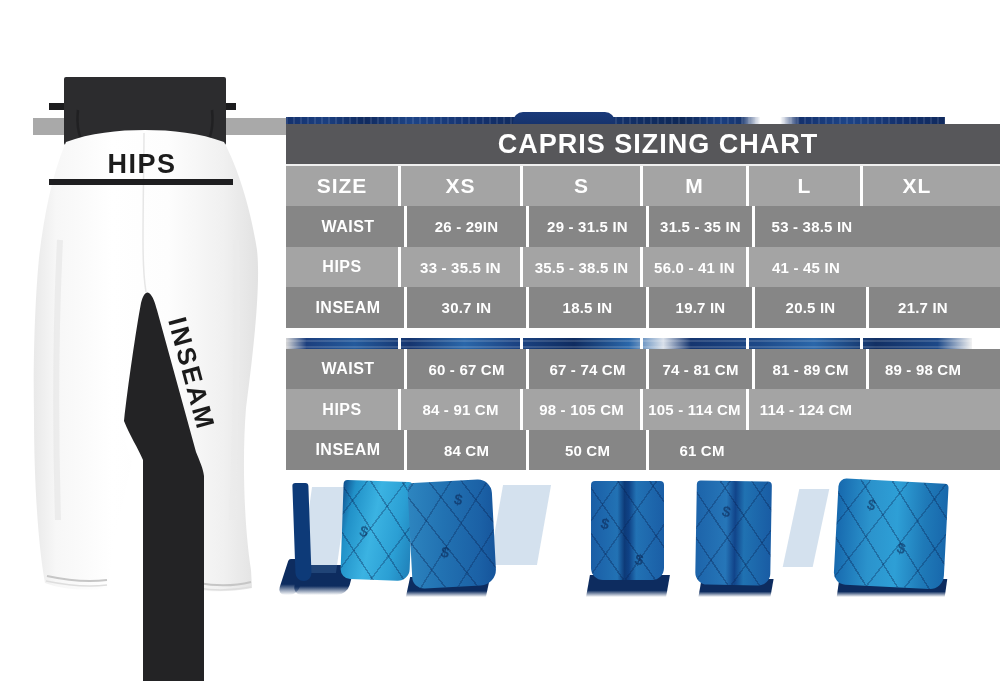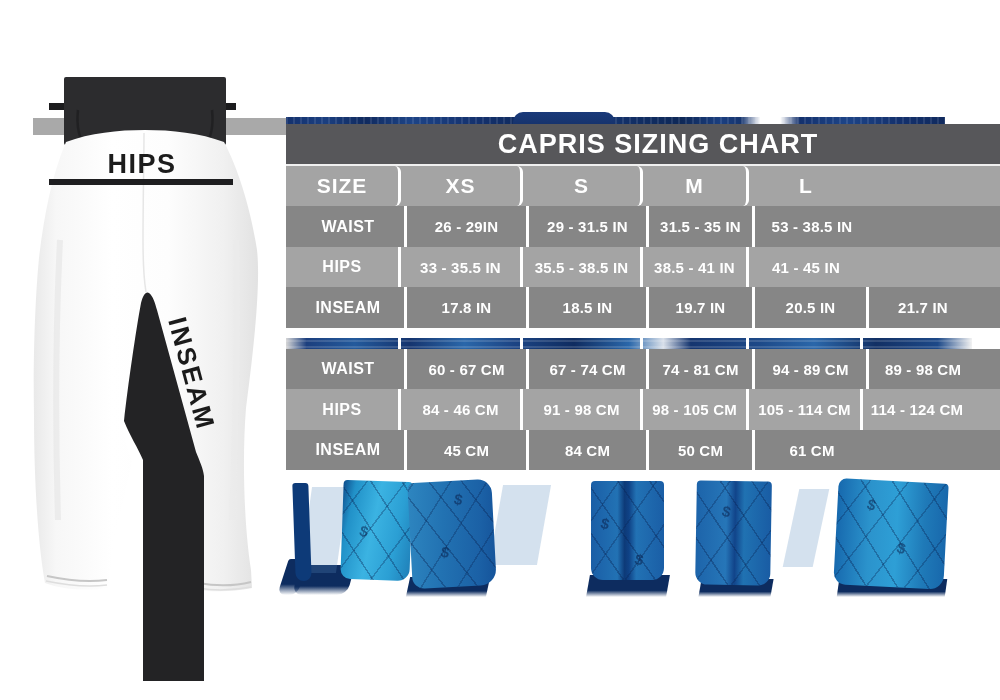--- a/index.html
+++ b/index.html
@@ -41,21 +41,21 @@
     display:flex;align-items:center;justify-content:center;color:#ffffff;
     font-size:27px;font-weight:bold;letter-spacing:1px;}
   .trow{display:grid;grid-template-columns:115px 122px 120px 106px 114px 108px;}
   .trow .cell{display:flex;align-items:center;justify-content:center;color:#ffffff;
     box-sizing:border-box;overflow:hidden;white-space:nowrap;}
   .trow .cell:not(:last-child){border-right:3px solid #ffffff;}
   .row-light{background:#a4a4a4;}
   .row-dark{background:#868686;padding-left:6px;}
   .row-gap{background:transparent;}
   .h40{height:40px;} .h41{height:41px;} .h21{height:21px;}
-  .header-cell{font-size:21px;font-weight:bold;letter-spacing:1px;border-radius:6px;}
+  .header-cell{font-size:21px;font-weight:bold;letter-spacing:1px;}
   .label-cell{font-size:16px;font-weight:bold;letter-spacing:0.5px;}
   .value-cell{font-size:15px;font-weight:bold;letter-spacing:0.2px;}
 </style>
 </head>
 <body>
 
 <div class="canvas">
 
   <div class="photo-top">
     <div class="bump"></div>
@@ -157,76 +157,75 @@
 
   <div class="sizing-table">
     <div class="title-bar">CAPRIS SIZING CHART</div>
 
     <div class="trow row-light h40">
       <div class="cell header-cell">SIZE</div>
       <div class="cell header-cell">XS</div>
       <div class="cell header-cell">S</div>
       <div class="cell header-cell">M</div>
       <div class="cell header-cell">L</div>
+      <div class="cell header-cell">XL</div>
     </div>
 
     <div class="trow row-dark h41">
       <div class="cell label-cell">WAIST</div>
       <div class="cell value-cell">26 - 29IN</div>
       <div class="cell value-cell">29 - 31.5 IN</div>
       <div class="cell value-cell">31.5 - 35 IN</div>
       <div class="cell value-cell">53 - 38.5 IN</div>
     </div>
 
     <div class="trow row-light h40">
       <div class="cell label-cell">HIPS</div>
       <div class="cell value-cell">33 - 35.5 IN</div>
       <div class="cell value-cell">35.5 - 38.5 IN</div>
-      <div class="cell value-cell">38.5 - 41 IN</div>
+      <div class="cell value-cell">56.0 - 41 IN</div>
       <div class="cell value-cell">41 - 45 IN</div>
     </div>
 
     <div class="trow row-dark h41">
       <div class="cell label-cell">INSEAM</div>
-      <div class="cell value-cell">17.8 IN</div>
+      <div class="cell value-cell">30.7 IN</div>
       <div class="cell value-cell">18.5 IN</div>
       <div class="cell value-cell">19.7 IN</div>
       <div class="cell value-cell">20.5 IN</div>
       <div class="cell value-cell">21.7 IN</div>
     </div>
 
     <div class="trow row-gap h21">
       <div class="cell"></div>
       <div class="cell"></div>
       <div class="cell"></div>
       <div class="cell"></div>
       <div class="cell"></div>
       <div class="cell"></div>
     </div>
 
     <div class="trow row-dark h40">
       <div class="cell label-cell">WAIST</div>
       <div class="cell value-cell">60 - 67 CM</div>
       <div class="cell value-cell">67 - 74 CM</div>
       <div class="cell value-cell">74 - 81 CM</div>
-      <div class="cell value-cell">94 - 89 CM</div>
+      <div class="cell value-cell">81 - 89 CM</div>
       <div class="cell value-cell">89 - 98 CM</div>
     </div>
 
     <div class="trow row-light h41">
       <div class="cell label-cell">HIPS</div>
-      <div class="cell value-cell">84 - 46 CM</div>
-      <div class="cell value-cell">91 - 98 CM</div>
+      <div class="cell value-cell">84 - 91 CM</div>
       <div class="cell value-cell">98 - 105 CM</div>
       <div class="cell value-cell">105 - 114 CM</div>
       <div class="cell value-cell">114 - 124 CM</div>
     </div>
 
     <div class="trow row-dark h40">
       <div class="cell label-cell">INSEAM</div>
-      <div class="cell value-cell">45 CM</div>
       <div class="cell value-cell">84 CM</div>
       <div class="cell value-cell">50 CM</div>
       <div class="cell value-cell">61 CM</div>
     </div>
   </div>
 
 </div>
 
 </body></html>

